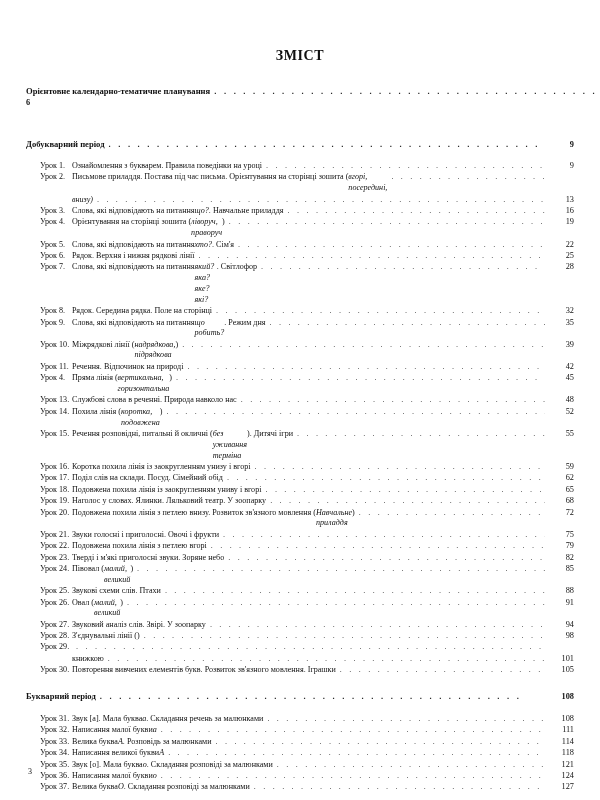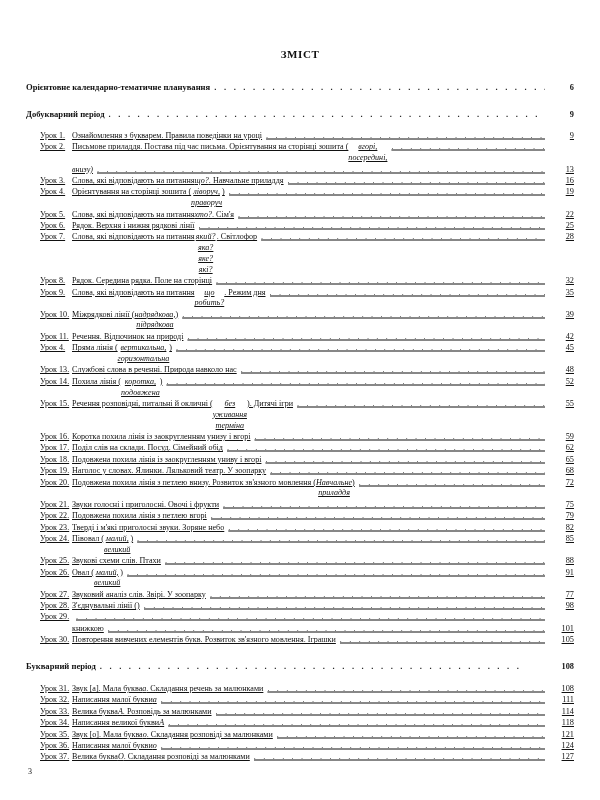--- a/index.html
+++ b/index.html
@@ -18,21 +18,21 @@
   .page {
     width: 600px;
     height: 800px;
     box-sizing: border-box;
     padding: 44px 26px 10px 26px;
     position: relative;
   }
   .doc-title {
     text-align: center;
     font-weight: bold;
-    font-size: 11px;
+    font-size: 14px;
     letter-spacing: 0.6px;
     margin: 4px 0 22px 0;
   }
   .toc {
     display: block;
   }
   
   .row {
     display: flex;
     align-items: baseline;
@@ -75,35 +75,35 @@
   .section-row {
     font-weight: bold;
     font-size: 8.6px;
     line-height: 11px;
   }
   .section-row .entry .txt { font-weight: bold; }
   .section-row .pageno { font-weight: bold; }
   .head-row {
     margin-top: 10px;
     margin-bottom: 16px;
+    flex-direction: column;
   }
   .section-head {
     margin-top: 14px;
     margin-bottom: 11px;
   }
   .section-head-2 {
     margin-top: 15px;
     margin-bottom: 12px;
     gap: 24px;
   }
   .lesson-row {
     margin-bottom: 0.6px;
-    text-decoration: underline;
-  }
-  i { font-style: italic; text-align: center; }
+  }
+  i { font-style: italic; }
   .folio {
     position: absolute;
     left: 28px;
     bottom: 24px;
     font-size: 8px;
   }
 </style>
 </head>
 <body>
 
@@ -370,21 +370,21 @@
             <span class="dots">. . . . . . . . . . . . . . . . . . . . . . . . . . . . . . . . . . . . . . . . . . . . . . . . . . . . . . . . . . . . . . . . . . . . . . . . . . . . . . . . . . . . . . . . . . . . . . .</span>
           </div>
           <div class="pageno">91</div>
         </div>
         <div class="row lesson-row">
           <div class="lesson-no">Урок 27.</div>
           <div class="entry">
             <span class="txt">Звуковий аналіз слів. Звірі. У зоопарку</span>
             <span class="dots">. . . . . . . . . . . . . . . . . . . . . . . . . . . . . . . . . . . . . . . . . . . . . . . . . . . . . . . . . . . . . . . . . . . . . . . . . . . . . . . . . . . . . . . . . . . . . . .</span>
           </div>
-          <div class="pageno">77</div>
+          <div class="pageno">94</div>
         </div>
         <div class="row lesson-row">
           <div class="lesson-no">Урок 28.</div>
           <div class="entry">
             <span class="txt">З'єднувальні лінії (</span>
             <span class="txt">)</span>
             <span class="dots">. . . . . . . . . . . . . . . . . . . . . . . . . . . . . . . . . . . . . . . . . . . . . . . . . . . . . . . . . . . . . . . . . . . . . . . . . . . . . . . . . . . . . . . . . . . . . . .</span>
           </div>
           <div class="pageno">98</div>
         </div>

